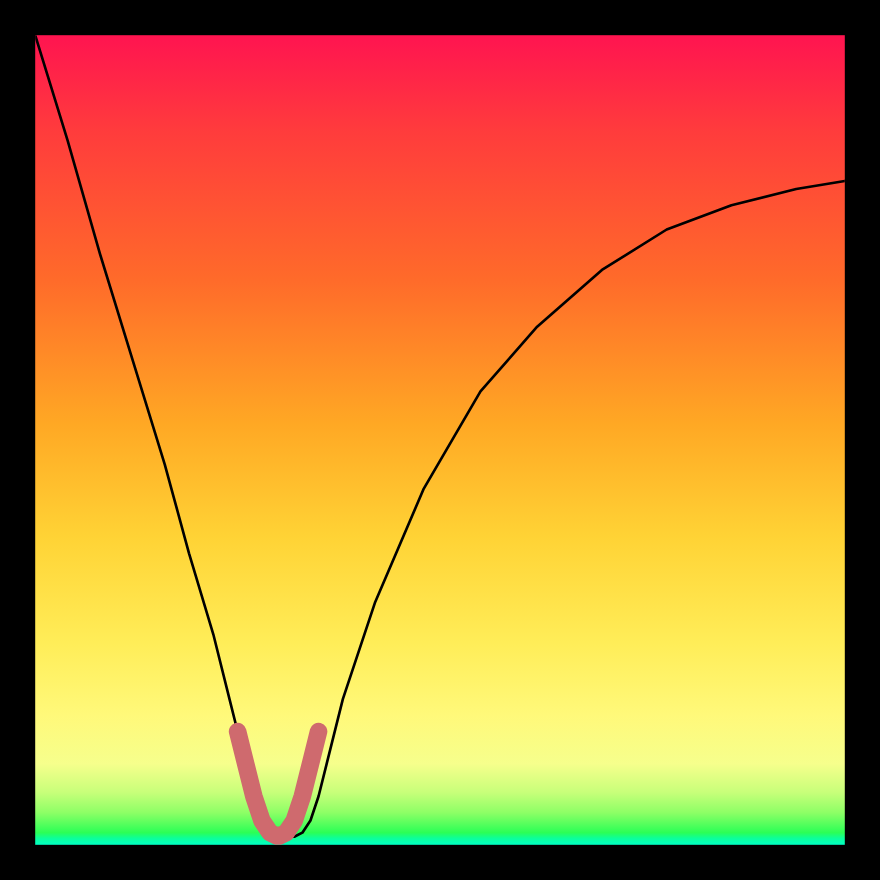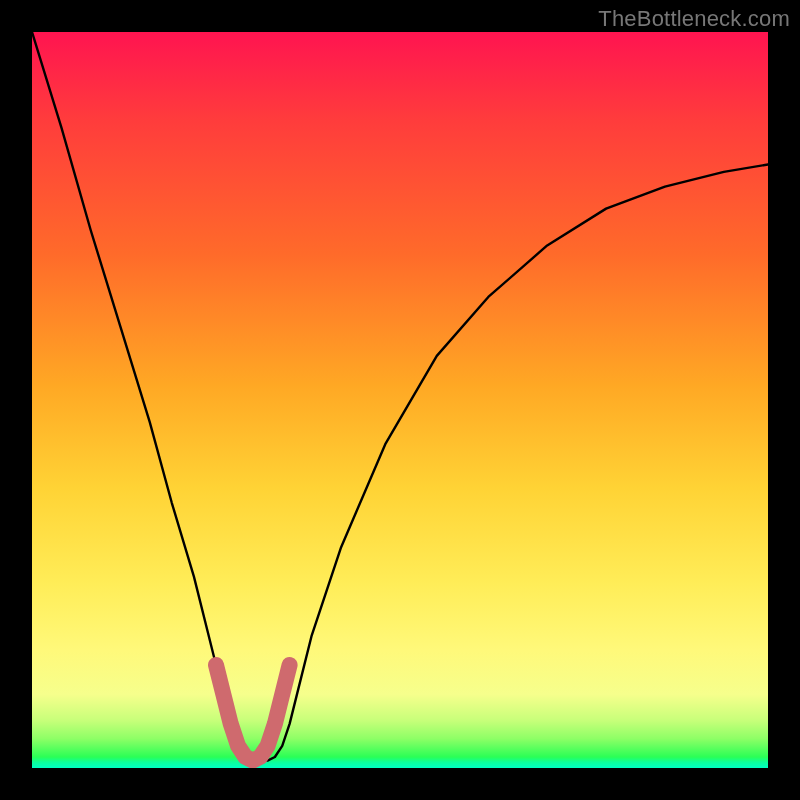--- a/index.html
+++ b/index.html
@@ -39,20 +39,19 @@
     position: absolute;
     top: 0; left: 0;
     width: 736px; height: 736px;
     overflow: visible;
   }
 </style>
 </head>
 <body>
 
 <div class="outer">
-  <div class="watermark">TheBottleneck.com</div>
   <div class="plot-area">
     <svg class="curves" viewBox="0 0 736 736">
       <path id="main-curve" fill="none" stroke="#000000" stroke-width="2.4" stroke-linecap="round" stroke-linejoin="round" d="M0.00 0.00 L29.44 95.68 L58.88 198.72 L88.32 294.40 L117.76 390.08 L139.84 471.04 L161.92 544.64 L176.64 603.52 L184.00 632.96 L191.36 662.40 L198.72 691.84 L206.08 713.92 L213.44 724.96 L220.80 728.64 L228.16 728.64 L235.52 728.64 L242.88 724.96 L250.24 713.92 L257.60 691.84 L264.96 662.40 L279.68 603.52 L309.12 515.20 L353.28 412.16 L404.80 323.84 L456.32 264.96 L515.20 213.44 L574.08 176.64 L632.96 154.56 L691.84 139.84 L736.00 132.48"></path>
       <path id="valley-marker" fill="none" stroke="#cf6a6e" stroke-width="16" stroke-linecap="round" stroke-linejoin="round" d="M184.00 632.96 L191.36 662.40 L198.72 691.84 L206.08 713.92 L213.44 724.96 L220.80 728.64 L228.16 724.96 L235.52 713.92 L242.88 691.84 L250.24 662.40 L257.60 632.96"></path>
     </svg>
   </div>
 </div>
 
 </body></html>

